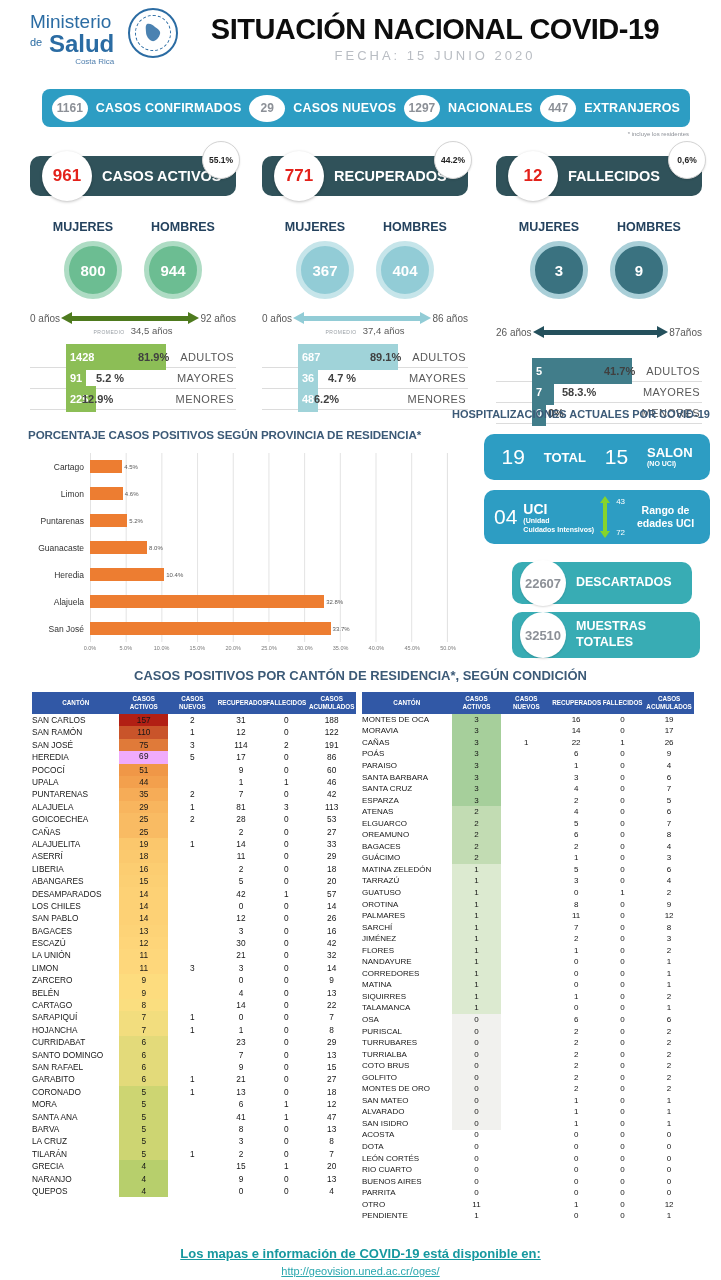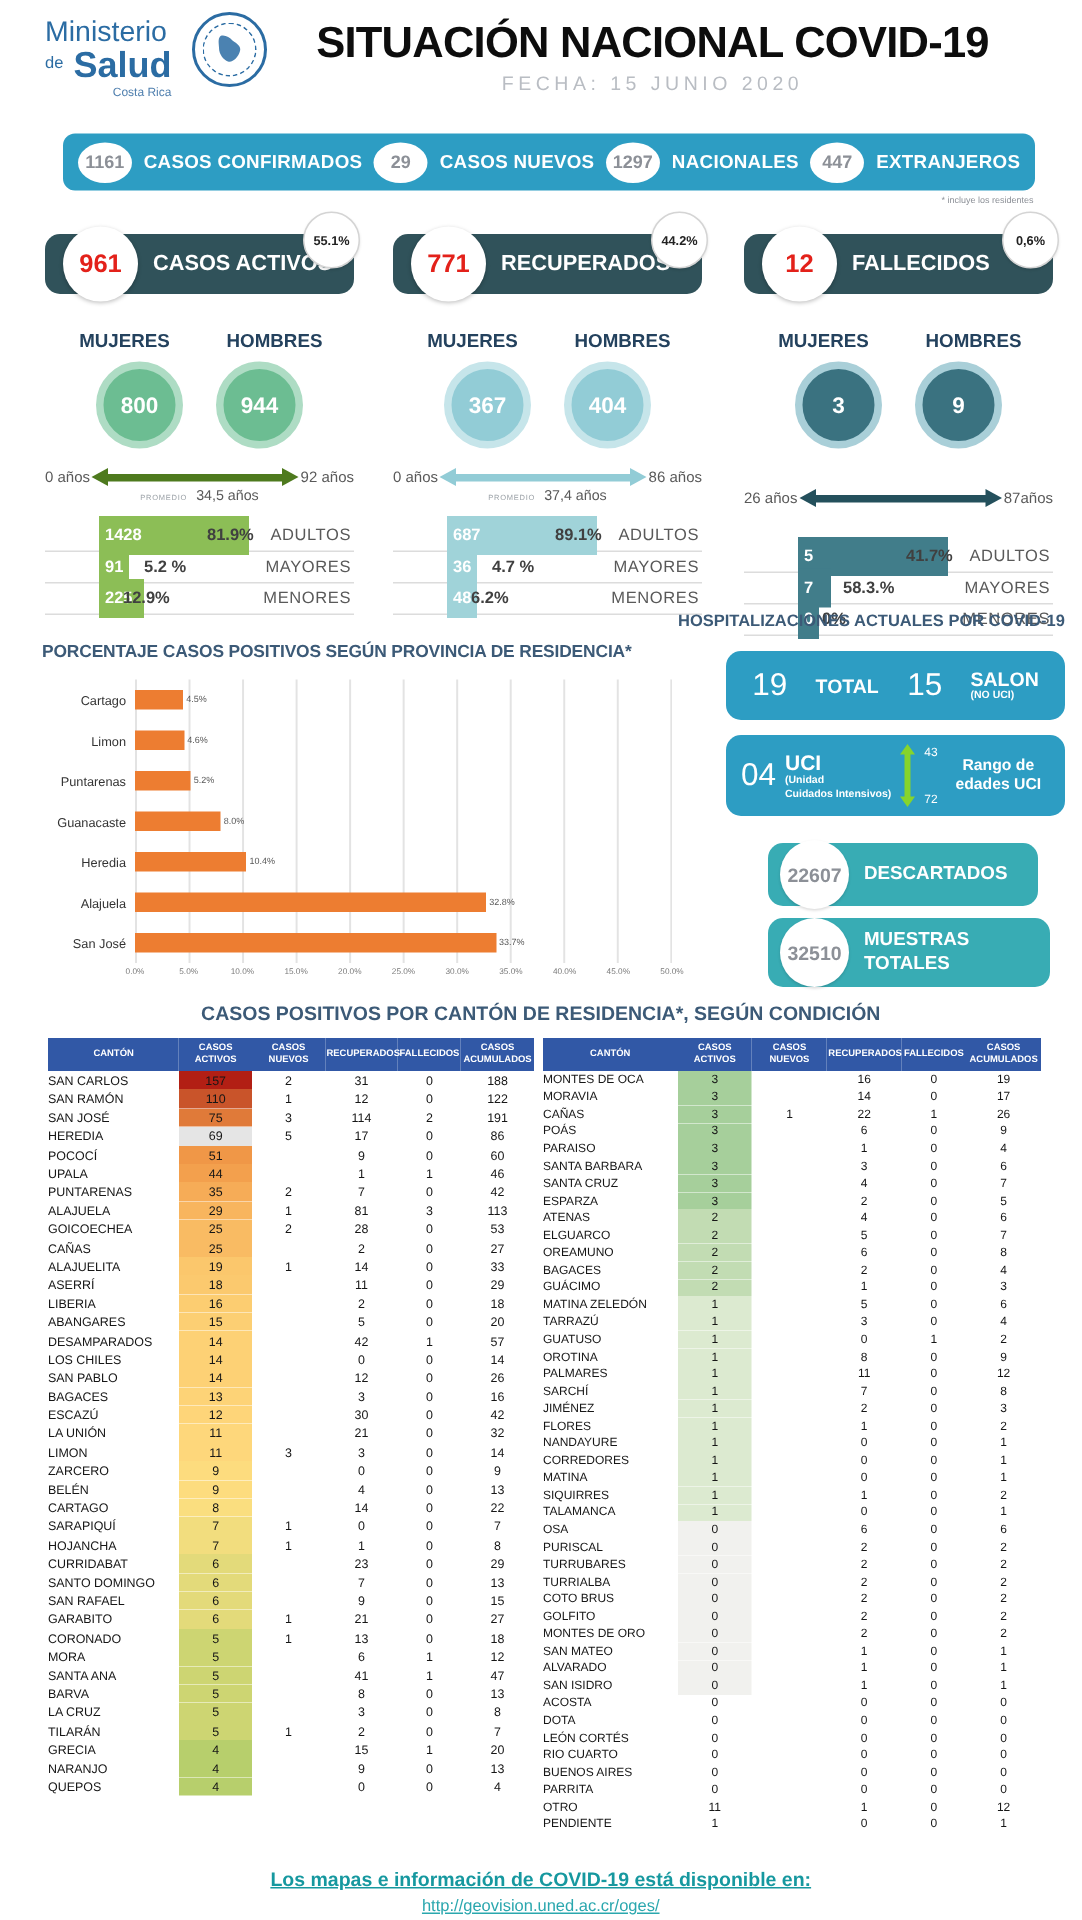--- a/index.html
+++ b/index.html
@@ -416,21 +416,21 @@
       <tr>
         <td class="canton">SAN JOSÉ</td>
         <td style="background: rgb(224, 122, 57);">75</td>
         <td>3</td>
         <td>114</td>
         <td>2</td>
         <td>191</td>
       </tr>
       <tr>
         <td class="canton">HEREDIA</td>
-        <td style="background: #e5e5e5;">69</td>
+        <td style="background: #f0abfc; font-family: Liberation Mono, monospace;">69</td>
         <td>5</td>
         <td>17</td>
         <td>0</td>
         <td>86</td>
       </tr>
       <tr>
         <td class="canton">POCOCÍ</td>
         <td style="background: rgb(240, 151, 71);">51</td>
         <td></td>
         <td>9</td>

